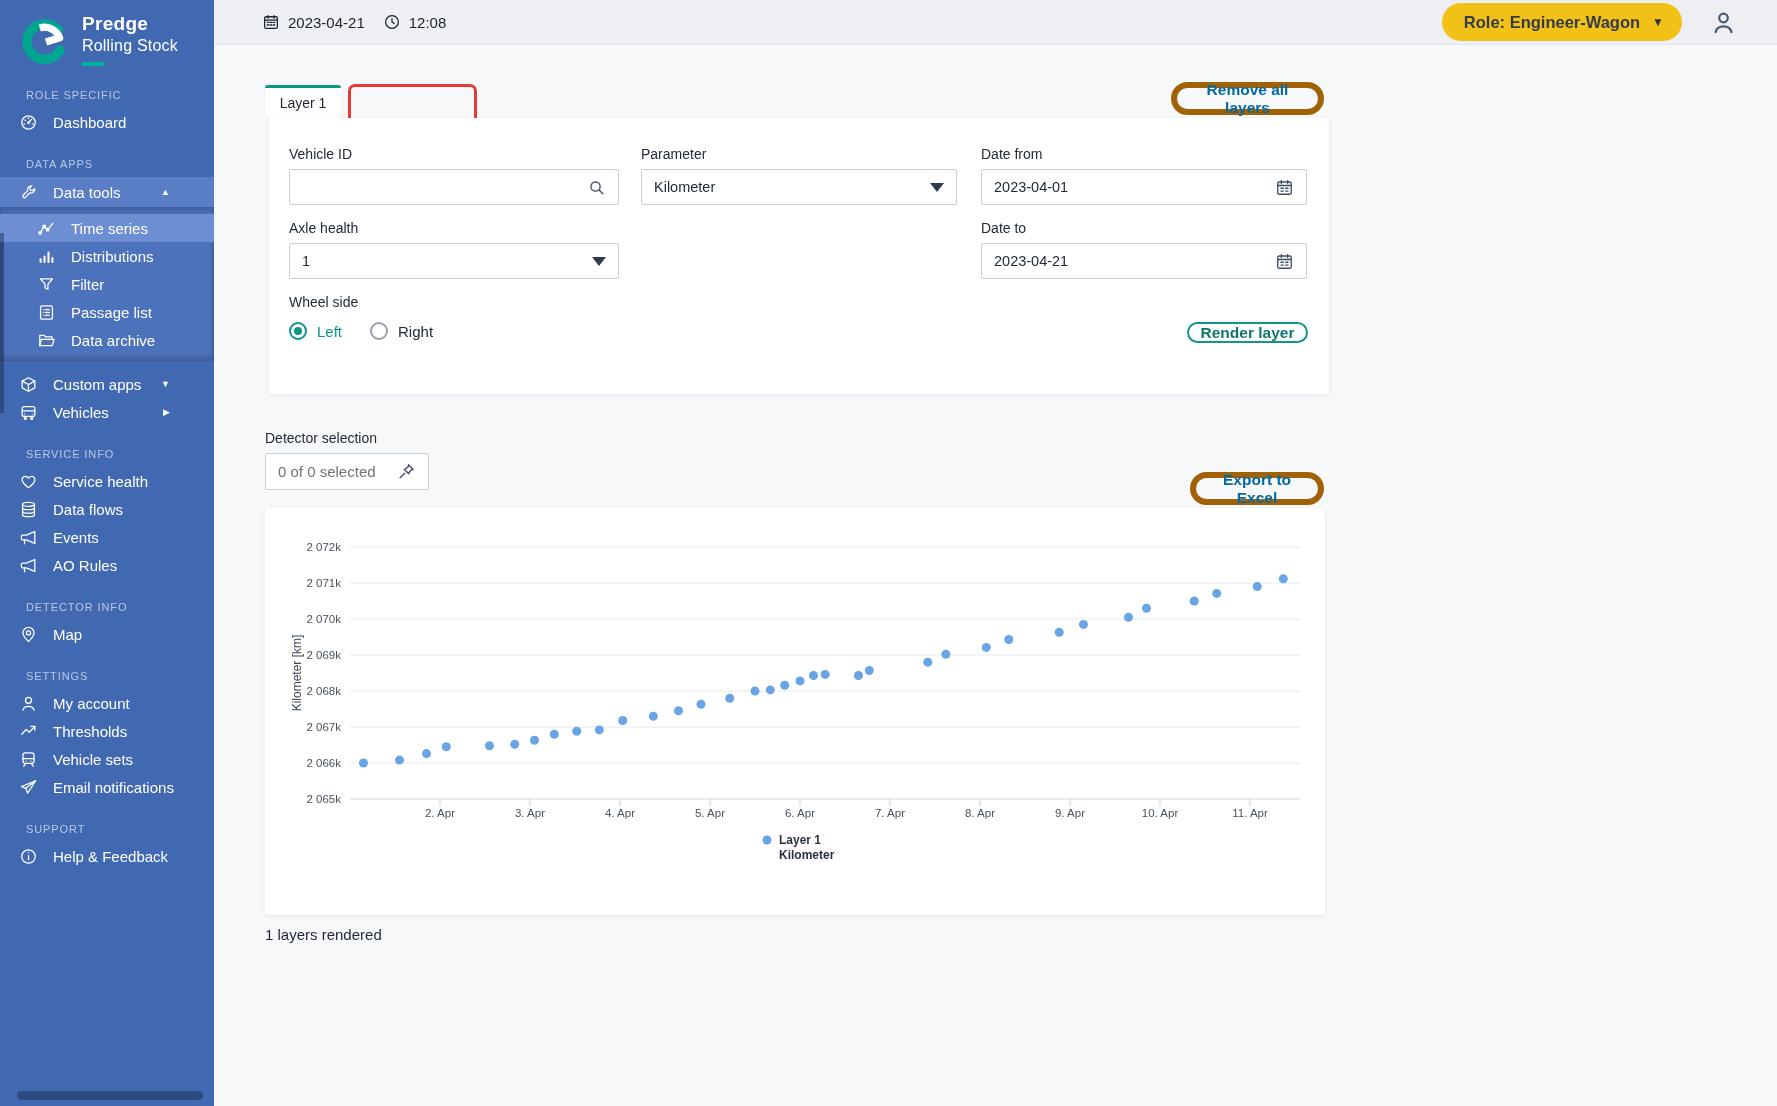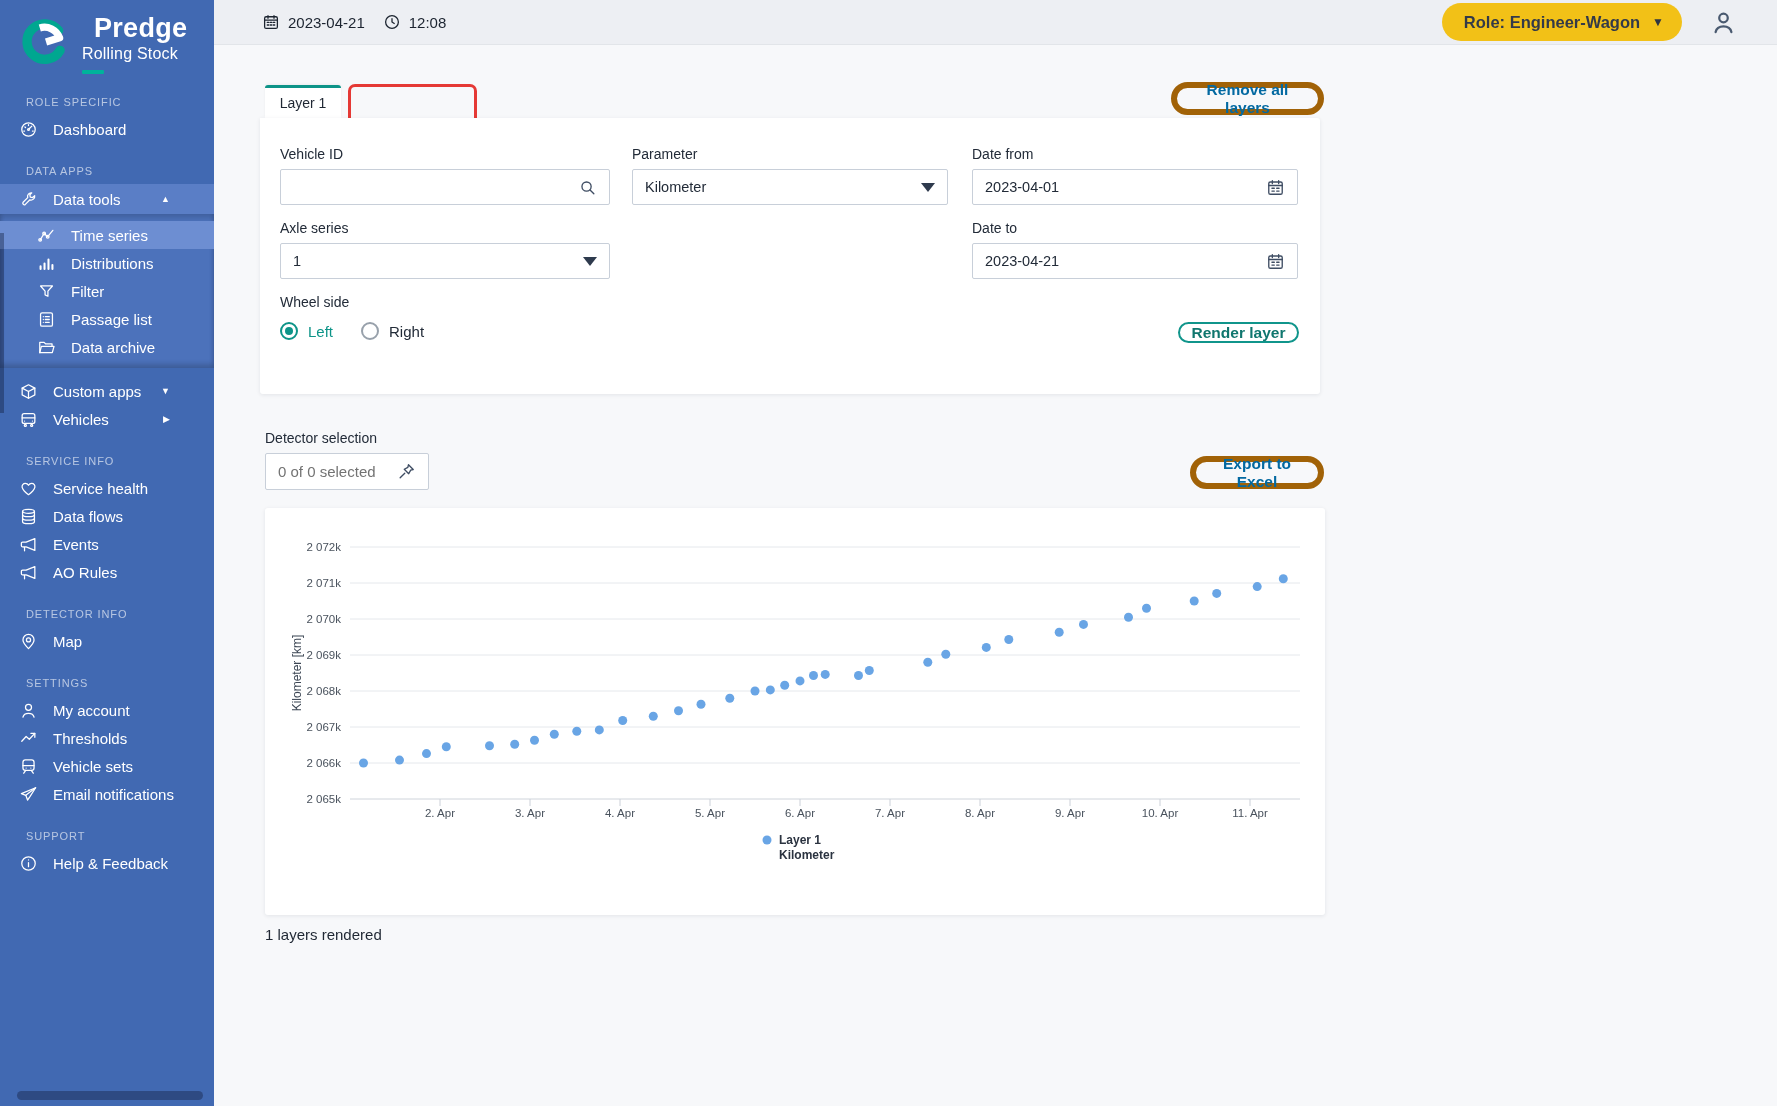--- a/index.html
+++ b/index.html
@@ -2,21 +2,21 @@
 <html><head>
 <meta charset="utf-8">
 <style>
   html,body{margin:0;padding:0;background:#f7f8fa;font-family:"Liberation Sans",sans-serif;}
   .page{position:relative;width:1777px;height:1106px;overflow:hidden;background:#f7f8fa;}
 
   
   .sidebar{position:absolute;left:0;top:0;width:214px;height:1106px;background:#4169b2;color:#fff;overflow:hidden;}
   .brand{display:flex;gap:12px;padding:14px 0 0 20px;align-items:flex-start;}
   .logo{width:50px;height:50px;flex:none;margin-top:3px;}
-  .brand-name{font-size:27px;font-weight:bold;letter-spacing:.3px;line-height:1.05;margin-left:12px;}
+  .brand-name{font-size:19px;font-weight:bold;letter-spacing:.3px;line-height:1.05;}
   .brand-sub{font-size:16px;margin-top:3px;letter-spacing:.2px;}
   .brand-underline{width:22px;height:4px;background:#00b39b;margin-top:7px;border-radius:1px;}
   .nav-section-title{font-size:11px;letter-spacing:.9px;color:rgba(255,255,255,.62);margin:22px 0 7px 26px;}
   .nav-item{display:flex;align-items:center;height:28px;padding-left:18px;gap:15px;font-size:15px;cursor:pointer;white-space:nowrap;}
   .nav-item .icw{width:20px;height:20px;flex:none;display:flex;align-items:center;justify-content:center;}
   .nav-item svg{width:19px;height:19px;stroke:#fff;fill:none;stroke-width:1.6;stroke-linecap:round;stroke-linejoin:round;}
   .chevron{margin-left:auto;margin-right:44px;font-size:9px;line-height:1;}
   .nav-item.active-parent{background:#5a7ec6;height:30px;}
   .nav-group{background:#4c72bb;box-shadow:inset 0 4px 5px rgba(0,0,0,.14), inset 0 -4px 5px rgba(0,0,0,.18);padding:7px 0;margin-bottom:9px;}
   .nav-group .nav-item{padding-left:36px;height:28px;}
@@ -35,23 +35,23 @@
   .user-btn svg{width:27px;height:27px;stroke:#4a5a70;fill:none;stroke-width:2;stroke-linecap:round;stroke-linejoin:round;}
 
   
   .main{position:absolute;left:214px;top:44px;right:0;bottom:0;}
   .tab{position:absolute;left:51px;top:41px;width:76px;height:30px;background:#fff;border-top:3px solid #0d9488;border-radius:3px 3px 0 0;display:flex;align-items:center;justify-content:center;font-size:14px;color:#1f2733;box-shadow:0 -1px 3px rgba(0,0,0,.05);cursor:pointer;}
   .highlight-box{position:absolute;left:134px;top:40px;border:3px solid #e53935;border-radius:7px;}
   .add-layer{height:31px;padding:0 13px;display:flex;align-items:center;gap:9px;color:#0d9488;font-weight:bold;font-size:15px;cursor:pointer;background:transparent;border:none;font-family:inherit;margin-top:32px;}
   .add-layer svg{width:20px;height:20px;stroke:#0d9488;fill:none;stroke-width:2;stroke-linecap:round;stroke-linejoin:round;}
   .pill-btn{position:absolute;border:6px solid #a16207;border-radius:17px;color:#0369a1;font-weight:bold;font-size:15.5px;display:flex;align-items:center;justify-content:center;background:transparent;cursor:pointer;font-family:inherit;}
   #remove-all{left:957px;top:38px;width:153px;height:33px;}
-  #export-btn{left:976px;top:412px;width:134px;height:33px;}
+  #export-btn{left:976px;top:428px;width:134px;height:33px;}
   .card{position:absolute;background:#fff;box-shadow:0 1px 4px rgba(25,35,60,.09);border-radius:0 3px 3px 3px;}
-  #filter-card{left:46px;top:74px;width:1060px;height:276px;}
+  #filter-card{left:55px;top:74px;width:1060px;height:276px;}
   #chart-card{left:51px;top:464px;width:1060px;height:407px;border-radius:3px;}
 
   .field{position:absolute;}
   .field-label{font-size:14px;color:#222b38;margin-bottom:7px;}
   .input{height:36px;border:1px solid #c8cfd9;border-radius:2px;background:#fff;display:flex;align-items:center;padding:0 12px;font-size:14.5px;color:#222b38;box-sizing:border-box;}
   .input input{border:none;outline:none;flex:1;font-size:14.5px;color:#222b38;font-family:inherit;background:transparent;padding:0;min-width:0;}
   .trail{margin-left:auto;display:flex;align-items:center;}
   .trail svg{width:19px;height:19px;stroke:#3f4d63;fill:none;stroke-width:1.7;stroke-linecap:round;stroke-linejoin:round;}
   .caret-dn{width:0;height:0;border-left:7px solid transparent;border-right:7px solid transparent;border-top:9px solid #2e3a4d;}
   #f-vehicle{left:20px;top:28px;width:330px;}
@@ -368,21 +368,21 @@
               <svg viewBox="0 0 24 24">
                 <rect x="3.5" y="5" width="17" height="15.5" rx="2"></rect>
                 <path d="M3.5 9.5h17M8 3.5V7M16 3.5V7"></path>
                 <path d="M7.5 13h3M13.5 13h3M7.5 16.5h3M13.5 16.5h3"></path>
               </svg>
             </span>
         </div>
       </div>
 
       <div class="field" id="f-axle">
-        <div class="field-label">Axle series</div>
+        <div class="field-label">Axle health</div>
         <div class="input">
           <span>1</span>
           <span class="trail">
               <span class="caret-dn"></span>
             </span>
         </div>
       </div>
 
       <div class="field" id="f-dateto">
         <div class="field-label">Date to</div>

